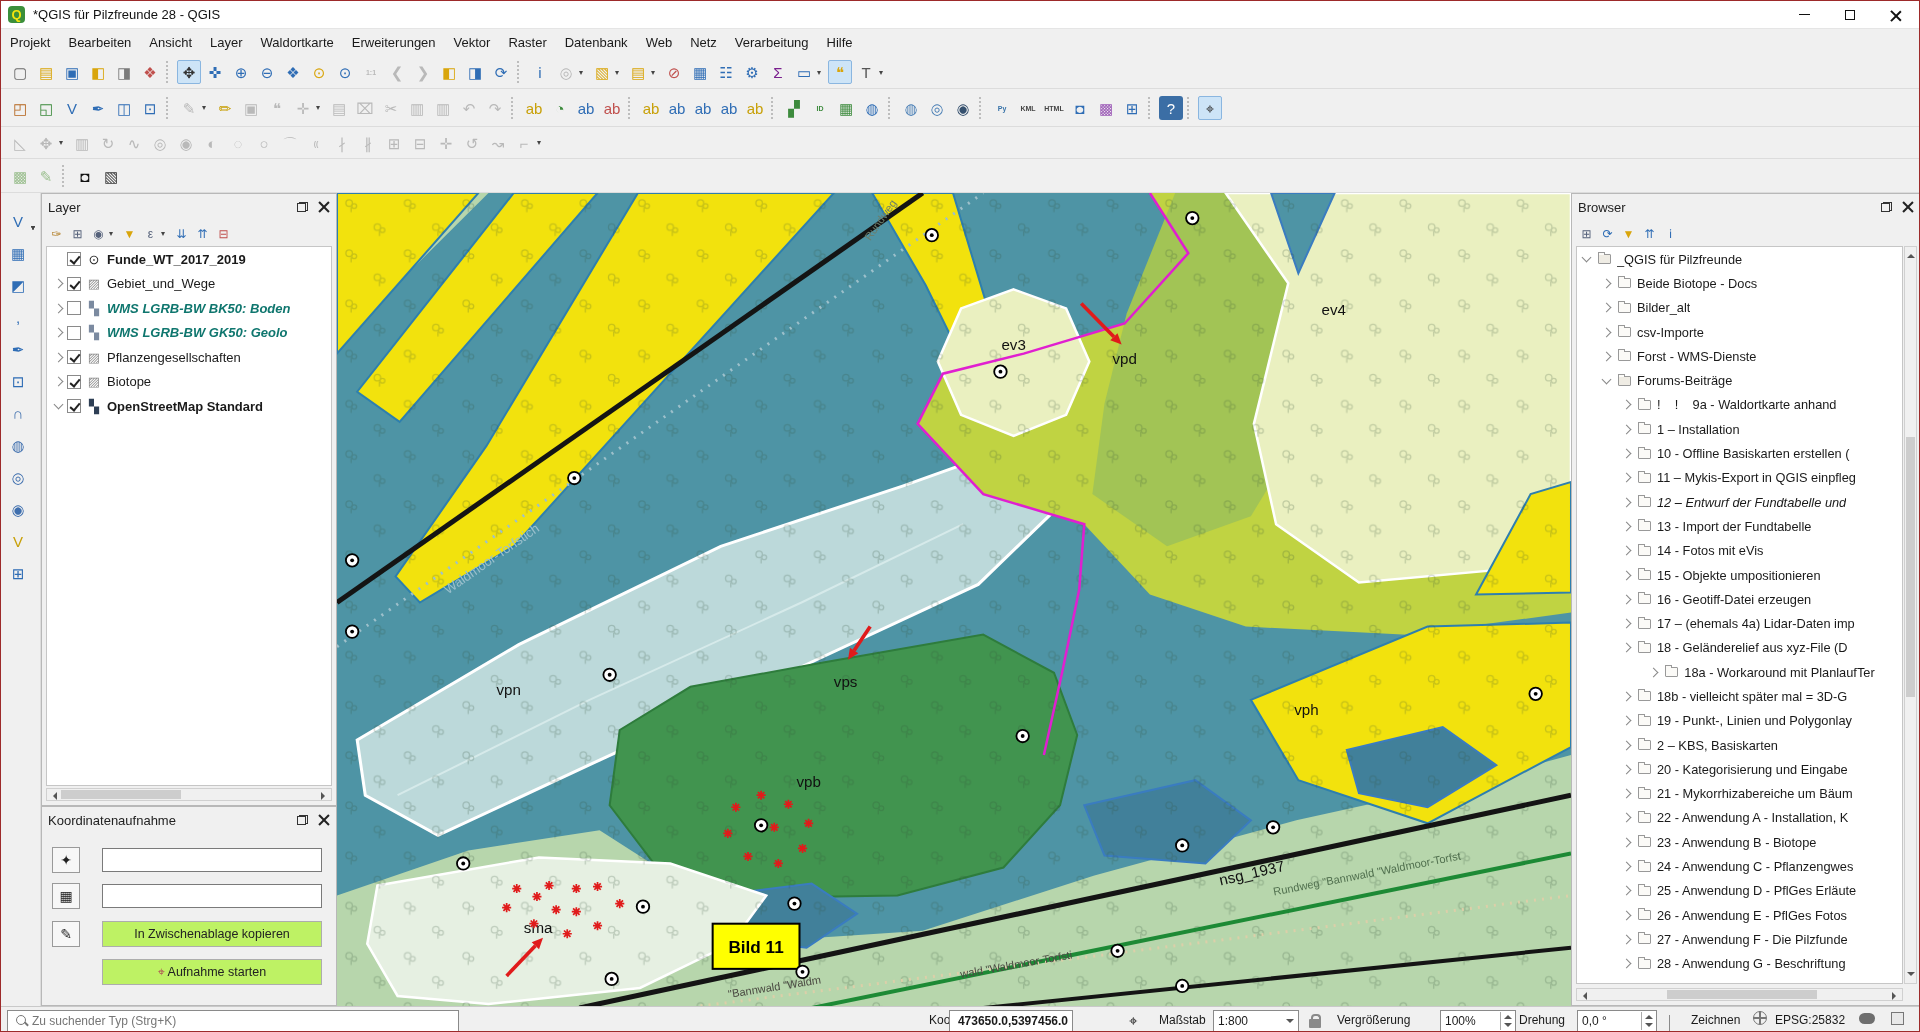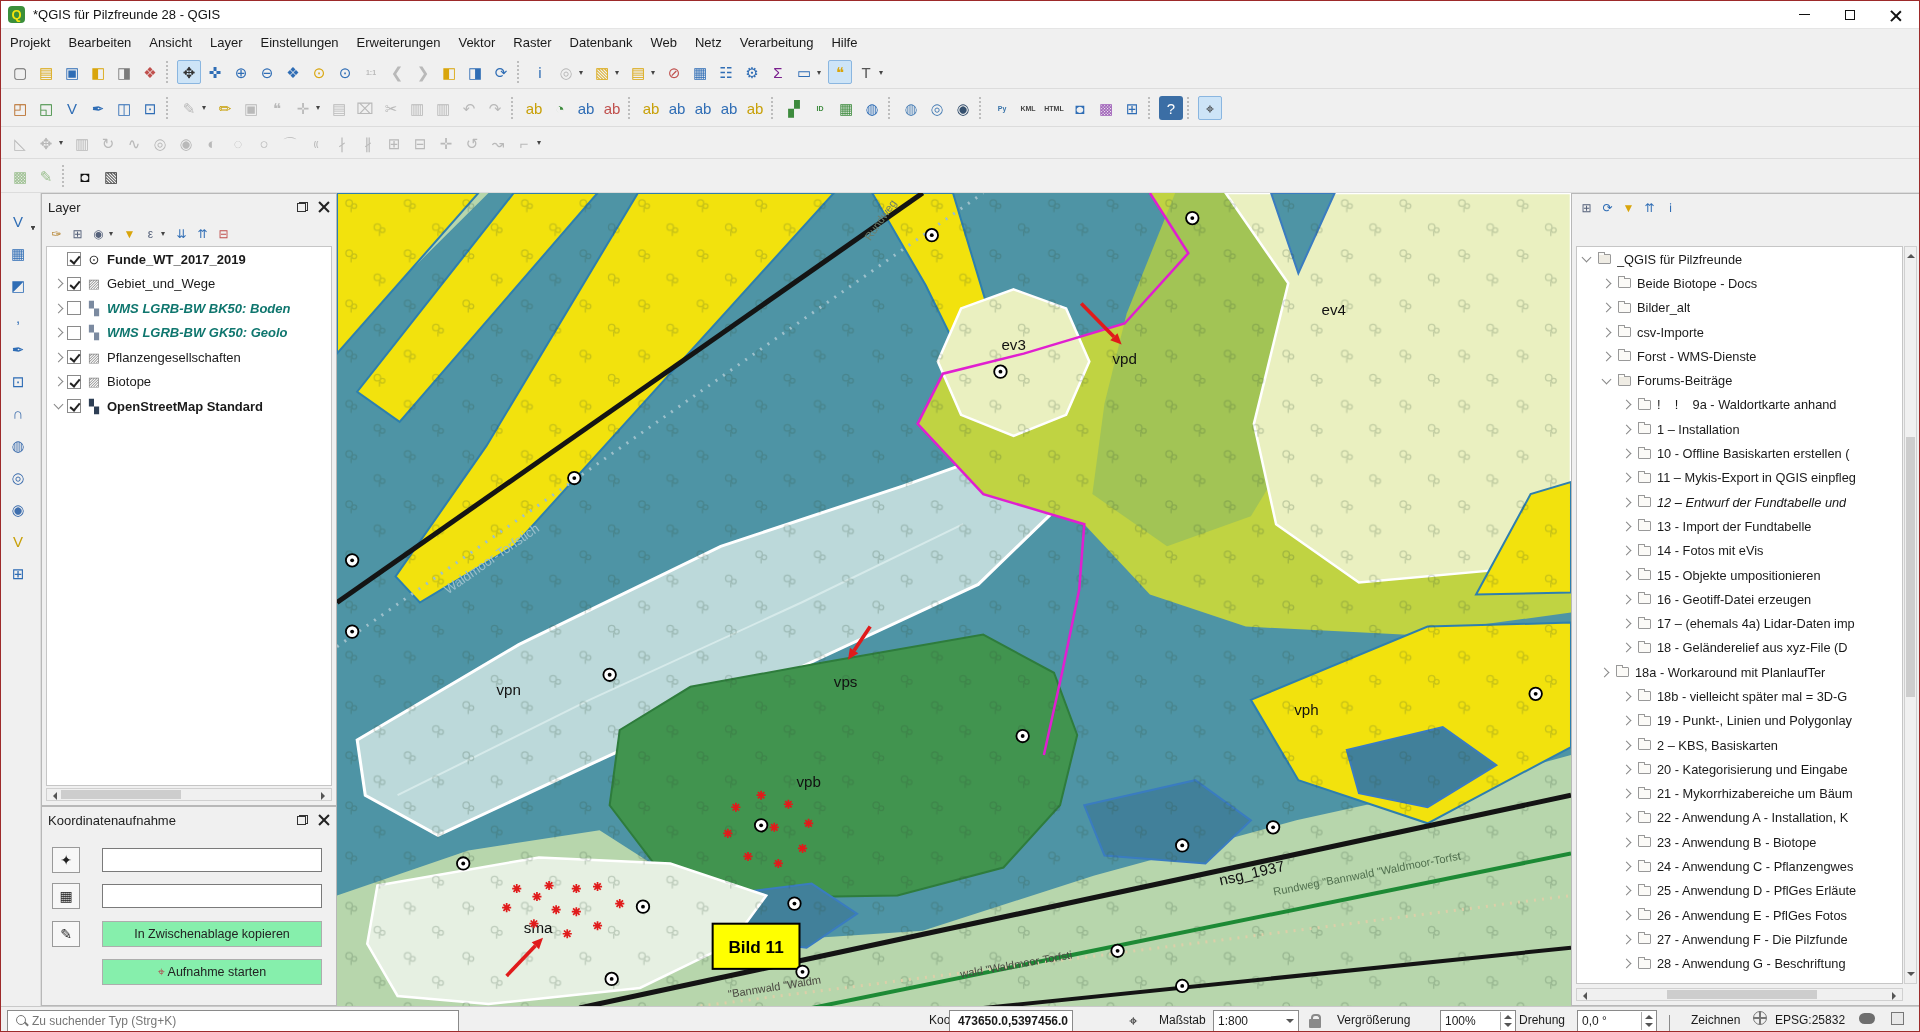--- a/index.html
+++ b/index.html
@@ -76,21 +76,21 @@
   .sarrow{position:absolute;top:3px;width:0;height:0;border:4px solid transparent;}
   .sarrow.l{border-right-color:#555;} .sarrow.r{border-left-color:#555;}
   .vscroll{position:absolute;width:13px;background:#f0f0f0;border:1px solid #d0d0d0;}
   .vthumb{position:absolute;left:1px;width:9px;background:#cdcdcd;}
   .varrow{position:absolute;left:2px;width:0;height:0;border:4px solid transparent;}
   .varrow.u{border-bottom-color:#555;} .varrow.d{border-top-color:#555;}
   
   .kbtn{position:absolute;left:10px;width:28px;height:26px;border:1px solid #9a9a9a;background:#f7f7f7;
         text-align:center;line-height:24px;font-size:14px;color:#222;}
   .kfield{position:absolute;left:60px;width:220px;height:24px;border:1px solid #7a7a7a;background:#fff;}
-  .kbutton{position:absolute;left:60px;width:220px;height:26px;border:1px solid #adadad;background:#86efac;
+  .kbutton{position:absolute;left:60px;width:220px;height:26px;border:1px solid #adadad;background:#bef264;
            font-size:12.5px;text-align:center;line-height:24px;color:#222;}
   
   #map{position:absolute;overflow:hidden;background:#4e94a5;}
   #map svg{position:absolute;left:0;top:0;width:100%;height:100%;}
   .mlab{font-size:15px;fill:#111;font-family:"Liberation Sans",sans-serif;}
   .mlab-sm{font-size:11px;fill:#4a4a42;font-family:"Liberation Sans",sans-serif;}
   
   .statusbar{position:absolute;left:0;top:1005px;width:100%;height:27px;background:#f0f0f0;
              border-top:1px solid #c9c9c9;font-size:12px;}
   .sb-item{position:absolute;top:3px;height:25px;line-height:21px;}
@@ -130,21 +130,21 @@
           <div class="wb-close"></div>
         </div>
     </div>
   </div>
 
   <div class="menubar" id="menubar">
       <span class="menu-item">Projekt</span>
       <span class="menu-item">Bearbeiten</span>
       <span class="menu-item">Ansicht</span>
       <span class="menu-item">Layer</span>
-      <span class="menu-item">Einstellungen</span>
+      <span class="menu-item">Waldortkarte</span>
       <span class="menu-item">Erweiterungen</span>
       <span class="menu-item">Vektor</span>
       <span class="menu-item">Raster</span>
       <span class="menu-item">Datenbank</span>
       <span class="menu-item">Web</span>
       <span class="menu-item">Netz</span>
       <span class="menu-item">Verarbeitung</span>
       <span class="menu-item">Hilfe</span>
     </div>
 
@@ -497,20 +497,26 @@
             <polygon points="506,465 507.94145068678836,453.0739457811576 516.2619536301668,458.62094774340983" fill="#e01b1b"></polygon>
             <line x1="737" y1="110" x2="769.3184376271714" y2="143.12639856785069" stroke="#e01b1b" stroke-width="3.6"></line>
             <polygon points="777,151 765.7395278852854,146.61801782822732 772.8973473690575,139.63477930747405" fill="#e01b1b"></polygon>
             <line x1="168" y1="780" x2="196.4348088729814" y2="749.985479522964" stroke="#e01b1b" stroke-width="3.6"></line>
             <polygon points="204,742 200.06457229251052,753.424202762518 192.80504545345227,746.5467562834101" fill="#e01b1b"></polygon>
           </g>
       </svg>
     </div>
 
     <div class="panel" style="left:1570px;top:0;width:350px;height:813px;">
+      <div class="panel-head">
+        <span>Browser</span>
+        <span class="sp"></span>
+        <span class="ph-float"></span>
+        <span class="ph-close"></span>
+      </div>
       <div class="panel-tools">
           <span class="tbi" style="color: rgb(85, 97, 122);">⊞</span>
           <span class="tbi" style="color: rgb(47, 109, 181);">⟳</span>
           <span class="tbi" style="color: rgb(217, 165, 11);">▼</span>
           <span class="tbi" style="color: rgb(47, 109, 181);">⇈</span>
           <span class="tbi" style="color: rgb(47, 109, 181);">ℹ</span>
         </div>
       <div class="tree" style="top:52px;height:738px;right:17px;" id="browsertree">
           <div class="trow" style="height: 24.3px; padding-left: 6px;"><span class="chev open" style="flex: 0 0 auto; margin-right: 8px;"></span><span class="fold open"></span><span class="lab" style="font-size: 12.8px;">_QGIS für Pilzfreunde</span></div>
           <div class="trow" style="height: 24.3px; padding-left: 26px;"><span class="chev " style="flex: 0 0 auto; margin-right: 8px;"></span><span class="fold"></span><span class="lab" style="font-size: 12.8px;">Beide Biotope - Docs</span></div>
@@ -522,21 +528,21 @@
           <div class="trow" style="height: 24.3px; padding-left: 46px;"><span class="chev " style="flex: 0 0 auto; margin-right: 8px;"></span><span class="fold"></span><span class="lab" style="font-size: 12.8px;">1 – Installation</span></div>
           <div class="trow" style="height: 24.3px; padding-left: 46px;"><span class="chev " style="flex: 0 0 auto; margin-right: 8px;"></span><span class="fold"></span><span class="lab" style="font-size: 12.8px;">10 - Offline Basiskarten erstellen (</span></div>
           <div class="trow" style="height: 24.3px; padding-left: 46px;"><span class="chev " style="flex: 0 0 auto; margin-right: 8px;"></span><span class="fold"></span><span class="lab" style="font-size: 12.8px;">11 – Mykis-Export in QGIS einpfleg</span></div>
           <div class="trow" style="height: 24.3px; padding-left: 46px;"><span class="chev " style="flex: 0 0 auto; margin-right: 8px;"></span><span class="fold"></span><span class="lab" style="font-size: 12.8px; font-style: italic;">12 – Entwurf der Fundtabelle und</span></div>
           <div class="trow" style="height: 24.3px; padding-left: 46px;"><span class="chev " style="flex: 0 0 auto; margin-right: 8px;"></span><span class="fold"></span><span class="lab" style="font-size: 12.8px;">13 - Import der Fundtabelle</span></div>
           <div class="trow" style="height: 24.3px; padding-left: 46px;"><span class="chev " style="flex: 0 0 auto; margin-right: 8px;"></span><span class="fold"></span><span class="lab" style="font-size: 12.8px;">14 - Fotos mit eVis</span></div>
           <div class="trow" style="height: 24.3px; padding-left: 46px;"><span class="chev " style="flex: 0 0 auto; margin-right: 8px;"></span><span class="fold"></span><span class="lab" style="font-size: 12.8px;">15 - Objekte umpositionieren</span></div>
           <div class="trow" style="height: 24.3px; padding-left: 46px;"><span class="chev " style="flex: 0 0 auto; margin-right: 8px;"></span><span class="fold"></span><span class="lab" style="font-size: 12.8px;">16 - Geotiff-Datei erzeugen</span></div>
           <div class="trow" style="height: 24.3px; padding-left: 46px;"><span class="chev " style="flex: 0 0 auto; margin-right: 8px;"></span><span class="fold"></span><span class="lab" style="font-size: 12.8px;">17 – (ehemals 4a) Lidar-Daten imp</span></div>
           <div class="trow" style="height: 24.3px; padding-left: 46px;"><span class="chev " style="flex: 0 0 auto; margin-right: 8px;"></span><span class="fold"></span><span class="lab" style="font-size: 12.8px;">18 - Geländerelief aus xyz-File (D</span></div>
-          <div class="trow" style="height: 24.3px; padding-left: 24px;"><span class="chev " style="flex: 0 0 auto; margin-right: 8px;"></span><span class="fold"></span><span class="lab" style="font-size: 12.8px;">18a - Workaround mit PlanlaufTer</span></div>
+          <div class="trow" style="height: 24.3px; padding-left: 46px; justify-content: center;"><span class="chev " style="flex: 0 0 auto; margin-right: 8px;"></span><span class="fold"></span><span class="lab" style="font-size: 12.8px;">18a - Workaround mit PlanlaufTer</span></div>
           <div class="trow" style="height: 24.3px; padding-left: 46px; align-items: center;"><span class="chev " style="flex: 0 0 auto; margin-right: 8px;"></span><span class="fold"></span><span class="lab" style="font-size: 12.8px;">18b - vielleicht später mal = 3D-G</span></div>
           <div class="trow" style="height: 24.3px; padding-left: 46px;"><span class="chev " style="flex: 0 0 auto; margin-right: 8px;"></span><span class="fold"></span><span class="lab" style="font-size: 12.8px;">19 - Punkt-, Linien und Polygonlay</span></div>
           <div class="trow" style="height: 24.3px; padding-left: 46px;"><span class="chev " style="flex: 0 0 auto; margin-right: 8px;"></span><span class="fold"></span><span class="lab" style="font-size: 12.8px;">2 – KBS, Basiskarten</span></div>
           <div class="trow" style="height: 24.3px; padding-left: 46px;"><span class="chev " style="flex: 0 0 auto; margin-right: 8px;"></span><span class="fold"></span><span class="lab" style="font-size: 12.8px;">20 - Kategorisierung und Eingabe</span></div>
           <div class="trow" style="height: 24.3px; padding-left: 46px;"><span class="chev " style="flex: 0 0 auto; margin-right: 8px;"></span><span class="fold"></span><span class="lab" style="font-size: 12.8px;">21 - Mykorrhizabereiche um Bäum</span></div>
           <div class="trow" style="height: 24.3px; padding-left: 46px;"><span class="chev " style="flex: 0 0 auto; margin-right: 8px;"></span><span class="fold"></span><span class="lab" style="font-size: 12.8px;">22 - Anwendung A - Installation, K</span></div>
           <div class="trow" style="height: 24.3px; padding-left: 46px;"><span class="chev " style="flex: 0 0 auto; margin-right: 8px;"></span><span class="fold"></span><span class="lab" style="font-size: 12.8px;">23 - Anwendung B - Biotope</span></div>
           <div class="trow" style="height: 24.3px; padding-left: 46px;"><span class="chev " style="flex: 0 0 auto; margin-right: 8px;"></span><span class="fold"></span><span class="lab" style="font-size: 12.8px;">24 - Anwendung C - Pflanzengwes</span></div>
           <div class="trow" style="height: 24.3px; padding-left: 46px;"><span class="chev " style="flex: 0 0 auto; margin-right: 8px;"></span><span class="fold"></span><span class="lab" style="font-size: 12.8px;">25 - Anwendung D - PflGes Erläute</span></div>
           <div class="trow" style="height: 24.3px; padding-left: 46px;"><span class="chev " style="flex: 0 0 auto; margin-right: 8px;"></span><span class="fold"></span><span class="lab" style="font-size: 12.8px;">26 - Anwendung E - PflGes Fotos</span></div>

